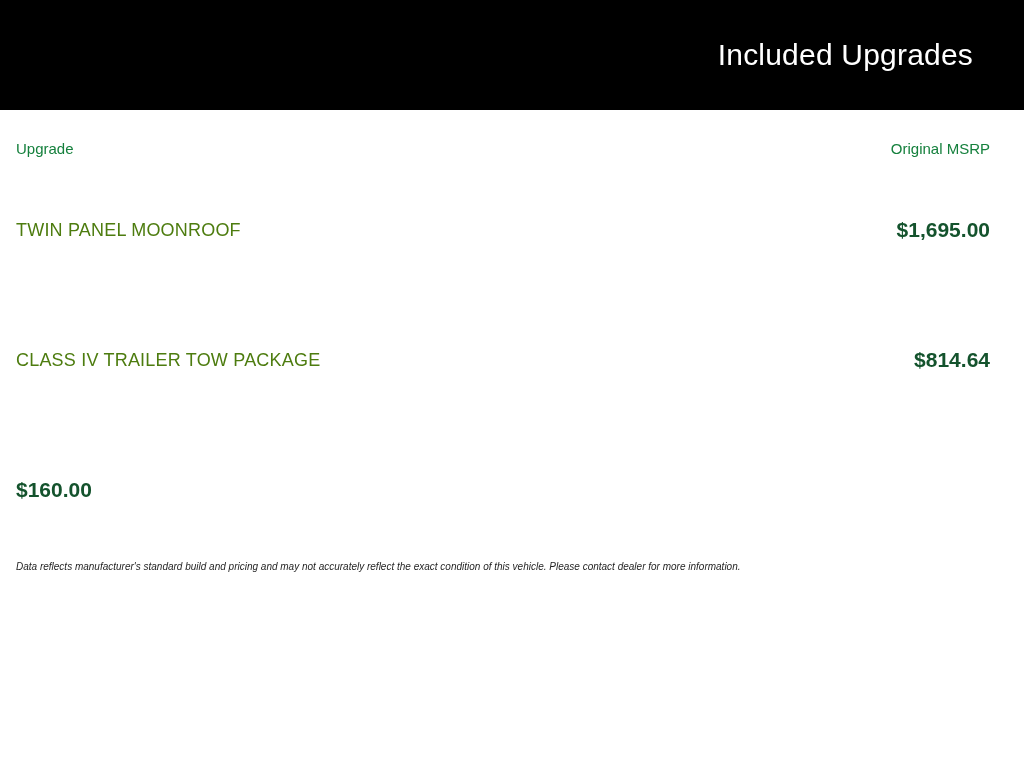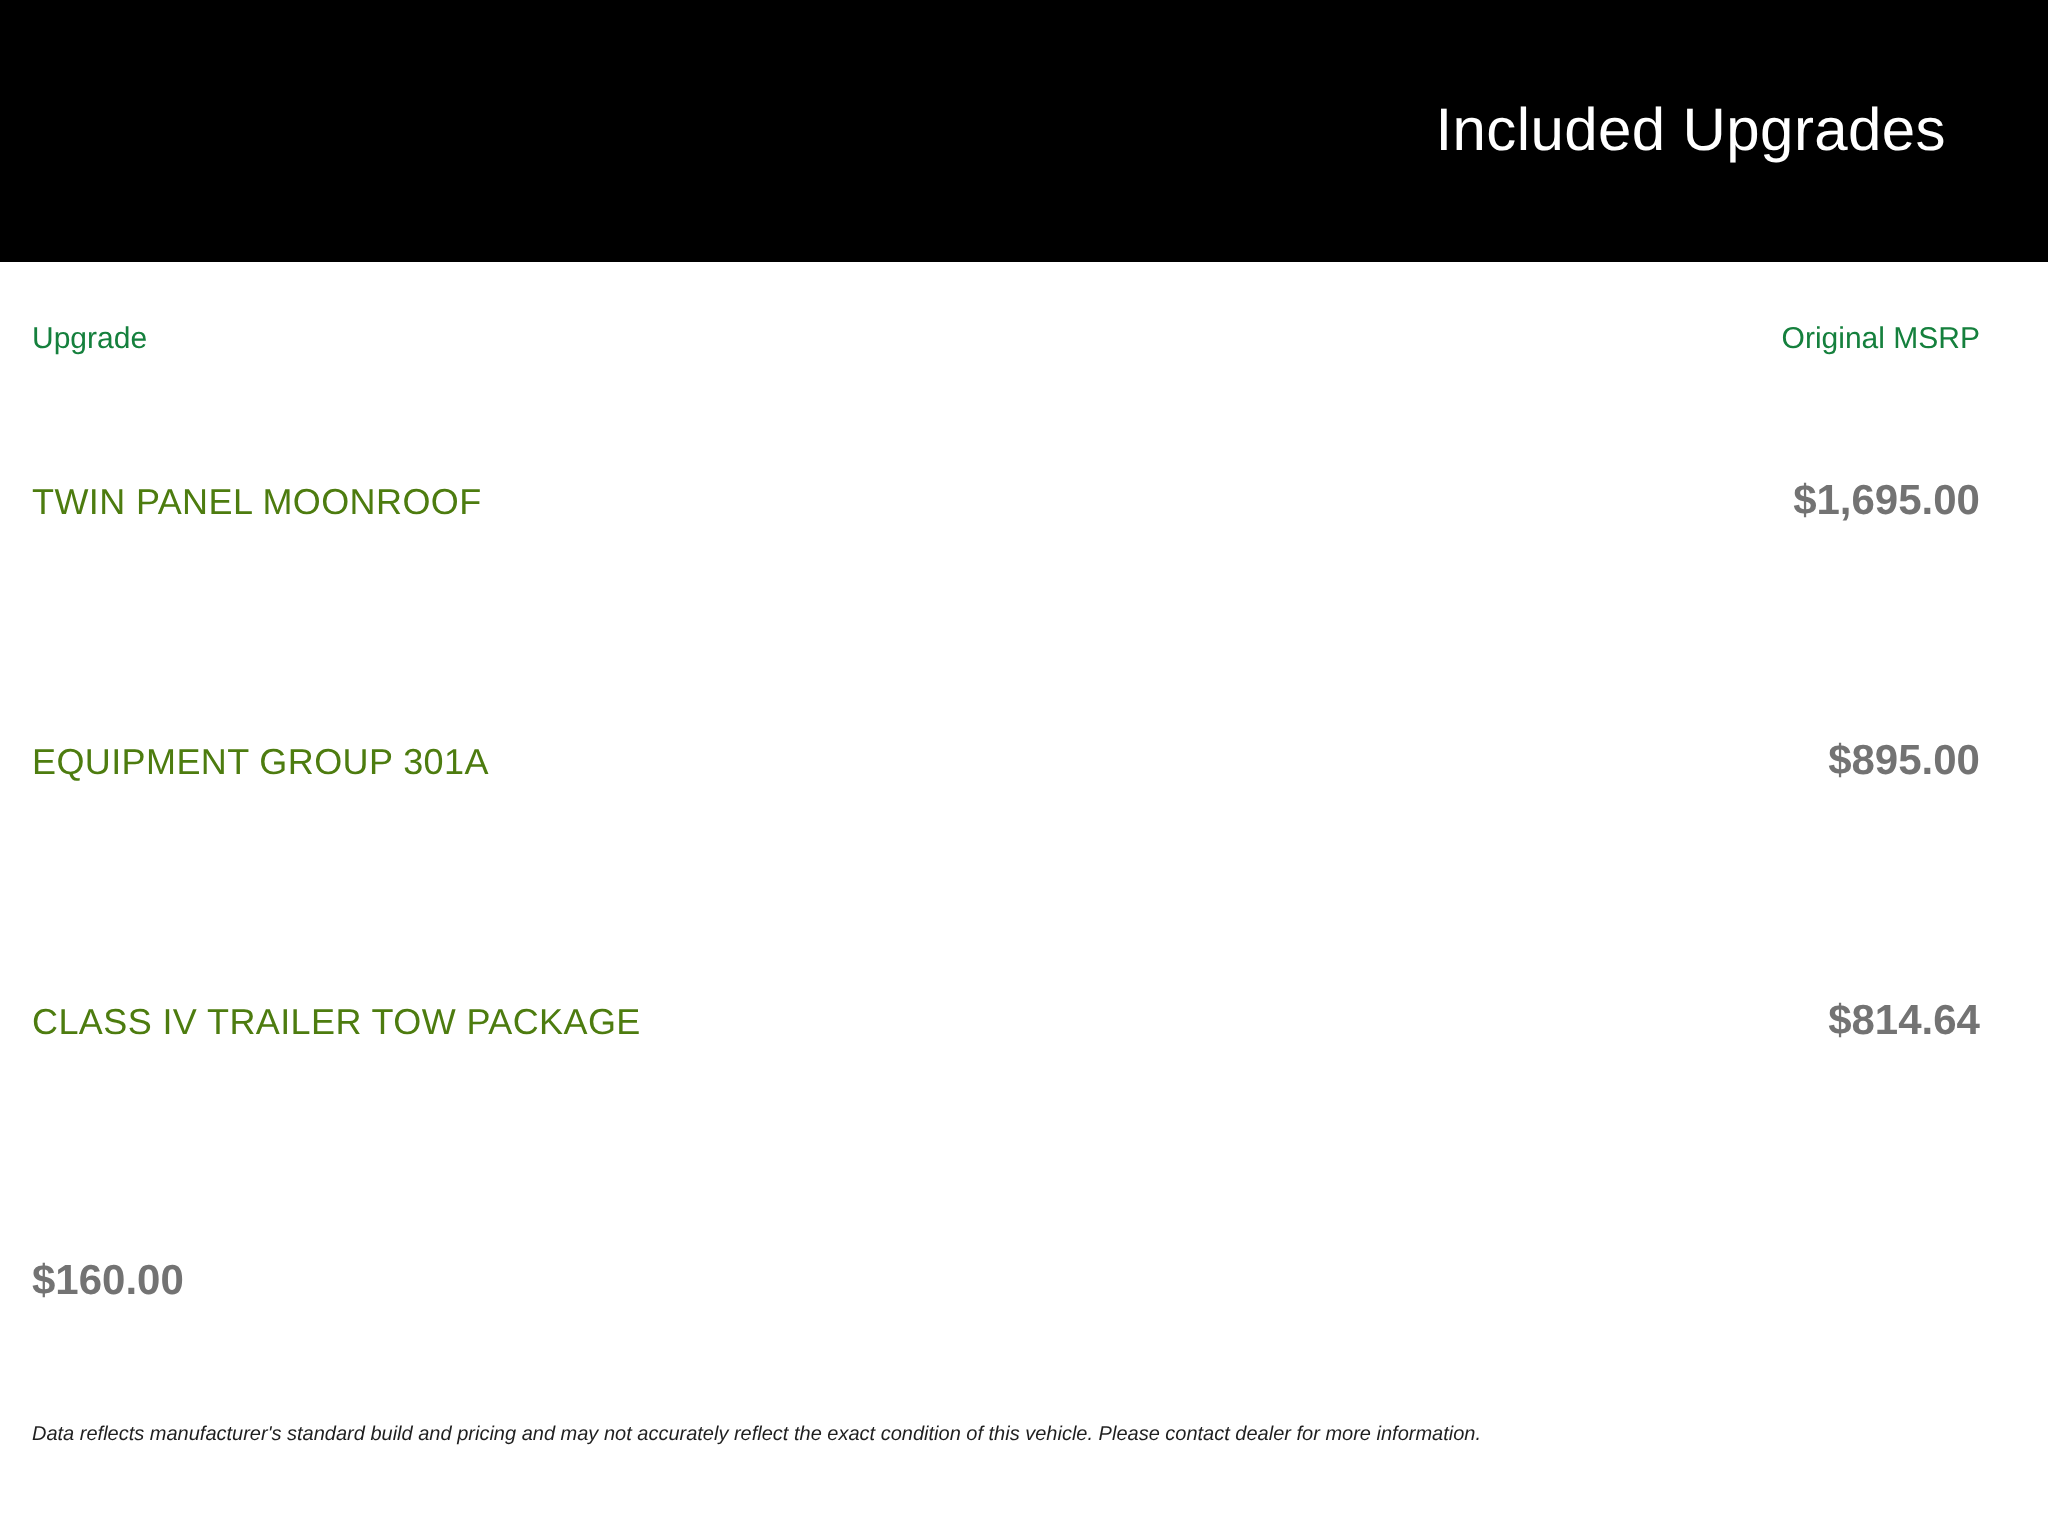--- a/index.html
+++ b/index.html
@@ -9,21 +9,21 @@
     font-family: "Liberation Sans", sans-serif;
   }
   .page {
     position: relative;
     width: 1024px;
     height: 768px;
     background: #ffffff;
     overflow: hidden;
   }
   .header-bar {
-    height: 131px;
+    height: 110px;
     background: #000000;
     display: flex;
     align-items: center;
     justify-content: flex-end;
     padding-right: 51px;
     box-sizing: border-box;
   }
   .header-title {
     color: #ffffff;
     font-size: 30px;
@@ -49,21 +49,21 @@
     padding: 0 34px 0 16px;
   }
   .upgrade-name {
     font-size: 18px;
     color: #4d7c0f;
     letter-spacing: 0.2px;
   }
   .upgrade-price {
     font-size: 21px;
     font-weight: 700;
-    color: #737373;
+    color: #14532d;
   }
   .disclaimer {
     margin: 6px 34px 0 16px;
     font-size: 10px;
     font-style: italic;
     color: #1f1f1f;
     white-space: nowrap;
   }
 </style>
 </head>
@@ -80,24 +80,20 @@
     <div>Original MSRP</div>
   </div>
 
   <div class="rows">
 
     <div class="upgrade-row">
       <div class="upgrade-name">TWIN PANEL MOONROOF</div>
       <div class="upgrade-price">$1,695.00</div>
     </div>
 
-    <div class="upgrade-row">
-      <div class="upgrade-name">EQUIPMENT GROUP 301A</div>
-      <div class="upgrade-price">$895.00</div>
-    </div>
 
     <div class="upgrade-row">
       <div class="upgrade-name">CLASS IV TRAILER TOW PACKAGE</div>
       <div class="upgrade-price">$814.64</div>
     </div>
 
     <div class="upgrade-row">
       <div class="upgrade-price">$160.00</div>
     </div>
 

